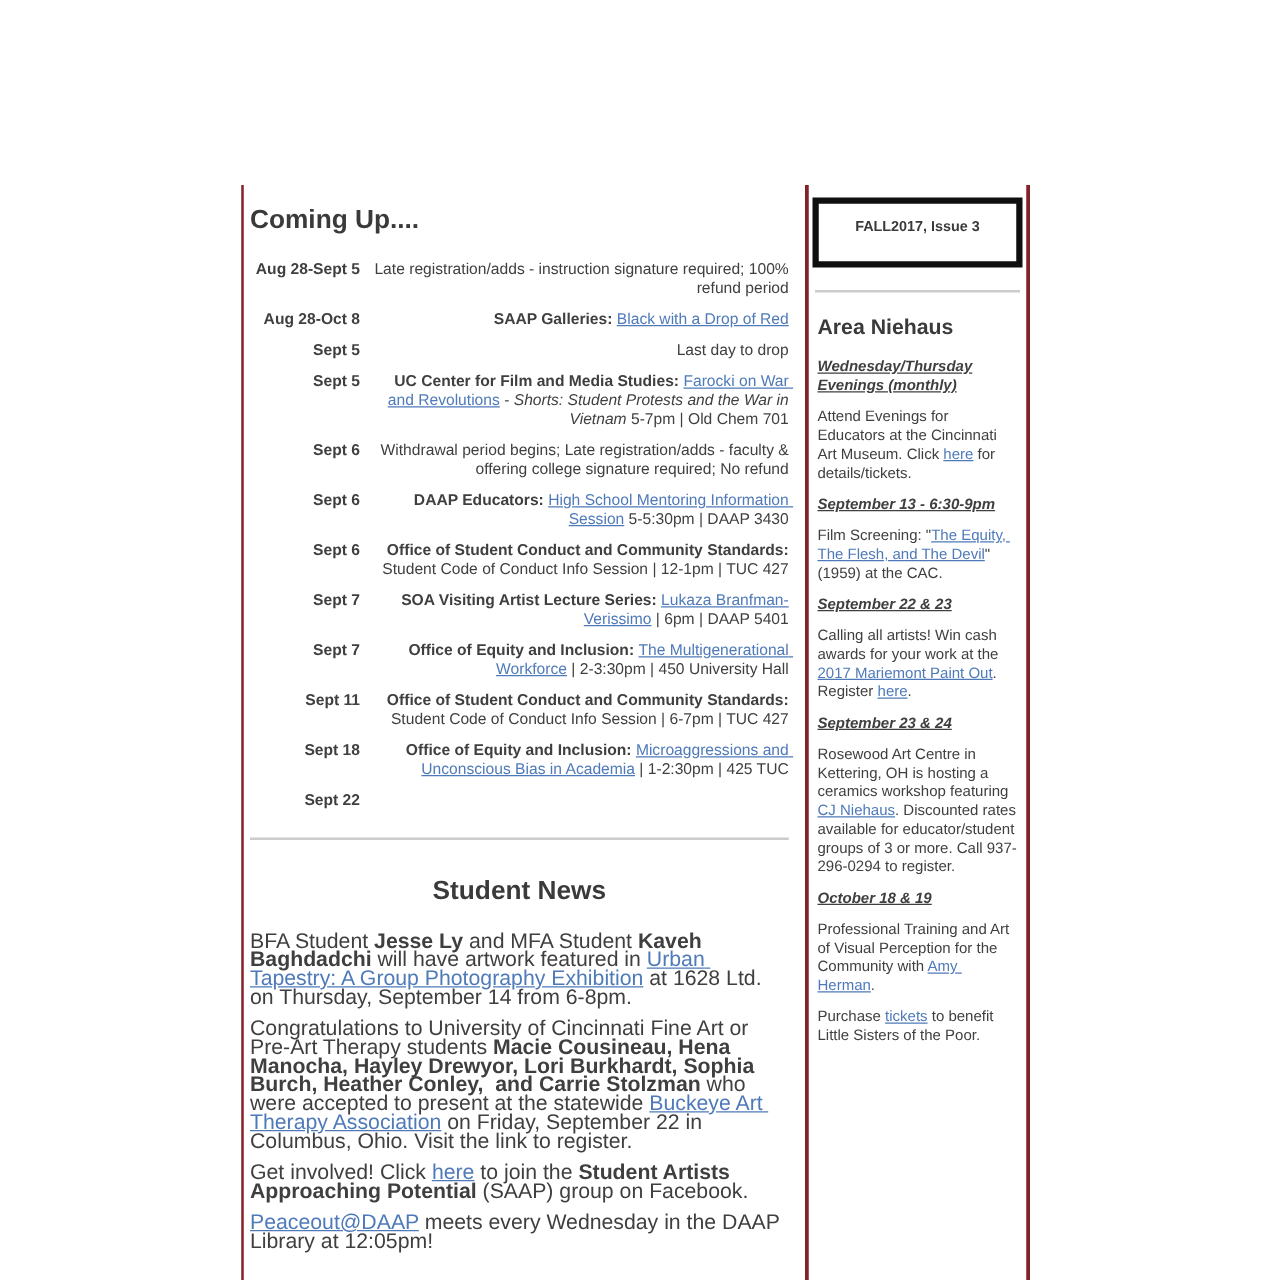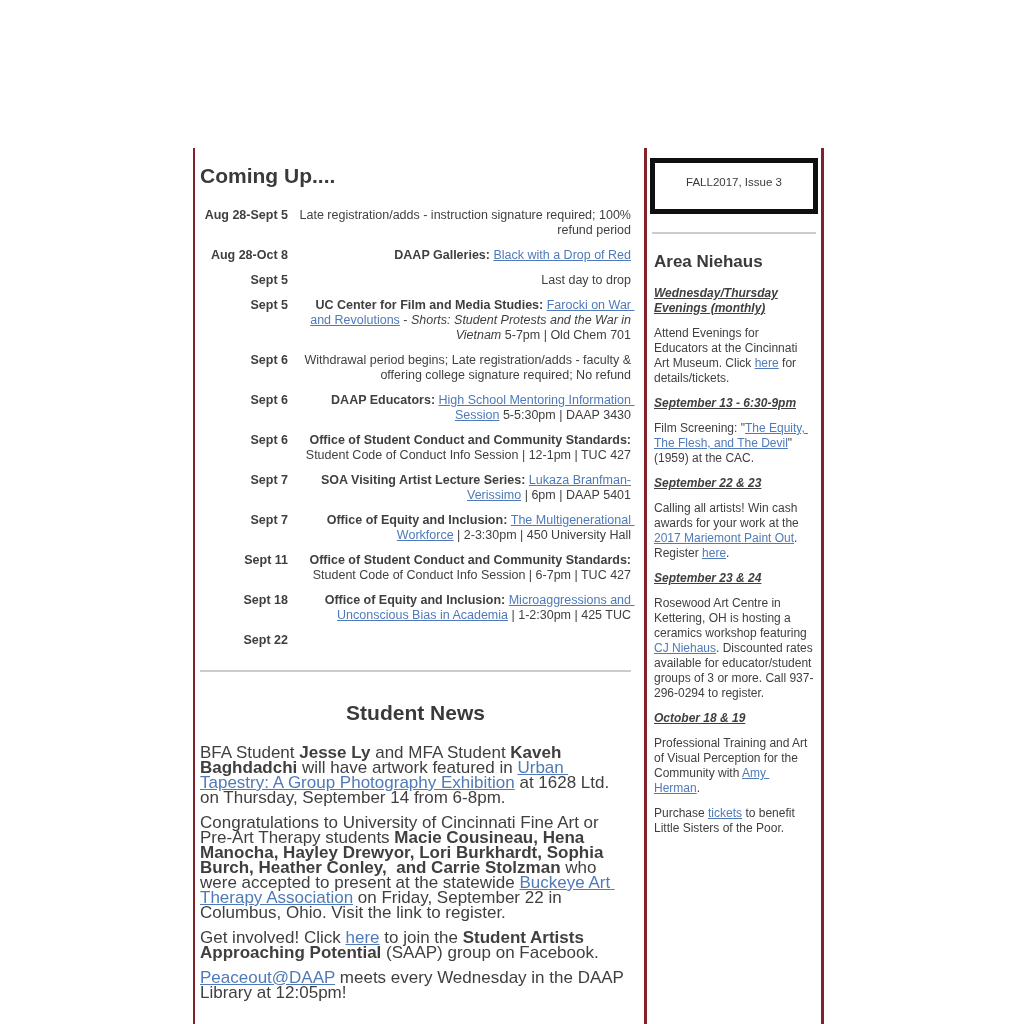--- a/index.html
+++ b/index.html
@@ -50,21 +50,21 @@
   a.link{color:#4f7ab9;text-decoration:underline;cursor:pointer;}
   
   .divider{border:0;border-top:2px solid #cccccc;margin:22px 0 0 0;width:431px;}
   .divider.low{margin-top:24px;}
   .sb-divider{border:0;border-top:2px solid #cccccc;margin:18px 2px 0 2px;}
   
   .issue-box{
     border:5px solid #0f0f0f;background:#ffffff;
     padding:9px 4px 19px 4px;text-align:center;
   }
-  .issue-label{font-size:11.5px;font-weight:normal;color:#3a3a3a;}
+  .issue-label{font-size:11.5px;font-weight:bold;color:#3a3a3a;}
   .sb-block{margin:10px 4px 0 4px;font-size:12px;line-height:15px;}
   .sb-block.first{margin-top:14px;}
   a.subhead{
     display:inline;font-weight:bold;color:#3f3f3f;text-decoration:underline;
     cursor:pointer;
     font-style:italic;
   }
   .sb-para{white-space:pre-wrap;}
 </style>
 </head>
@@ -74,21 +74,21 @@
   <div class="main-inner">
     <h1 class="section-title">Coming Up....</h1>
 
     <div id="schedule">
         <div class="sched-row">
           <div class="sched-date">Aug 28-Sept 5</div>
           <div class="sched-desc"><span class="seg">  Late registration/adds - instruction signature required; 100% refund period</span></div>
         </div>
         <div class="sched-row">
           <div class="sched-date">Aug 28-Oct 8</div>
-          <div class="sched-desc"><span class="seg">  </span><span class="seg bold">DAAP Galleries: </span><a class="seg link">Black with a Drop of Red</a></div>
+          <div class="sched-desc"><span class="seg">  </span><span class="seg bold">SAAP Galleries: </span><a class="seg link">Black with a Drop of Red</a></div>
         </div>
         <div class="sched-row">
           <div class="sched-date">Sept 5</div>
           <div class="sched-desc"><span class="seg"> Last day to drop</span></div>
         </div>
         <div class="sched-row">
           <div class="sched-date">Sept 5</div>
           <div class="sched-desc"><span class="seg">  </span><span class="seg bold">UC Center for Film and Media Studies: </span><a class="seg link">Farocki on War and Revolutions</a><span class="seg"> - </span><span class="seg italic">Shorts: Student Protests and the War in Vietnam</span><span class="seg"> 5-7pm | Old Chem 701</span></div>
         </div>
         <div class="sched-row">

